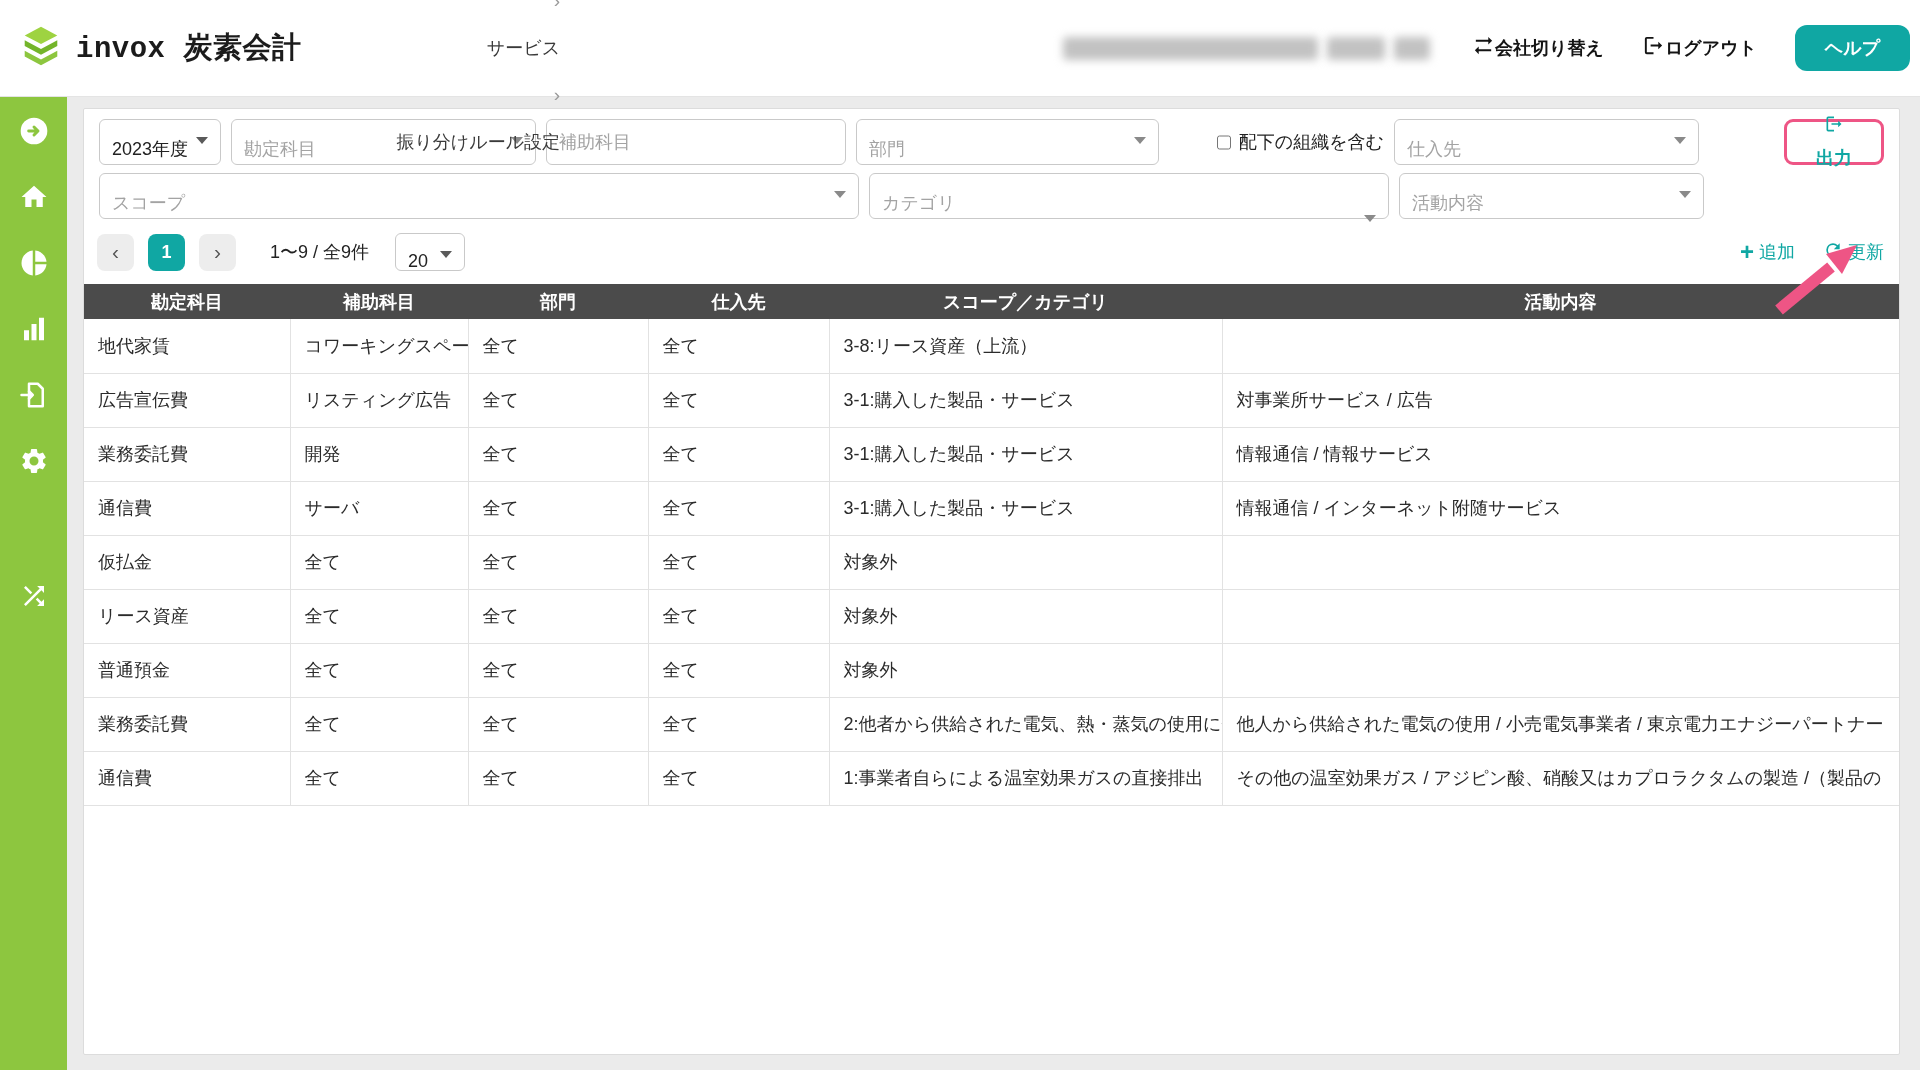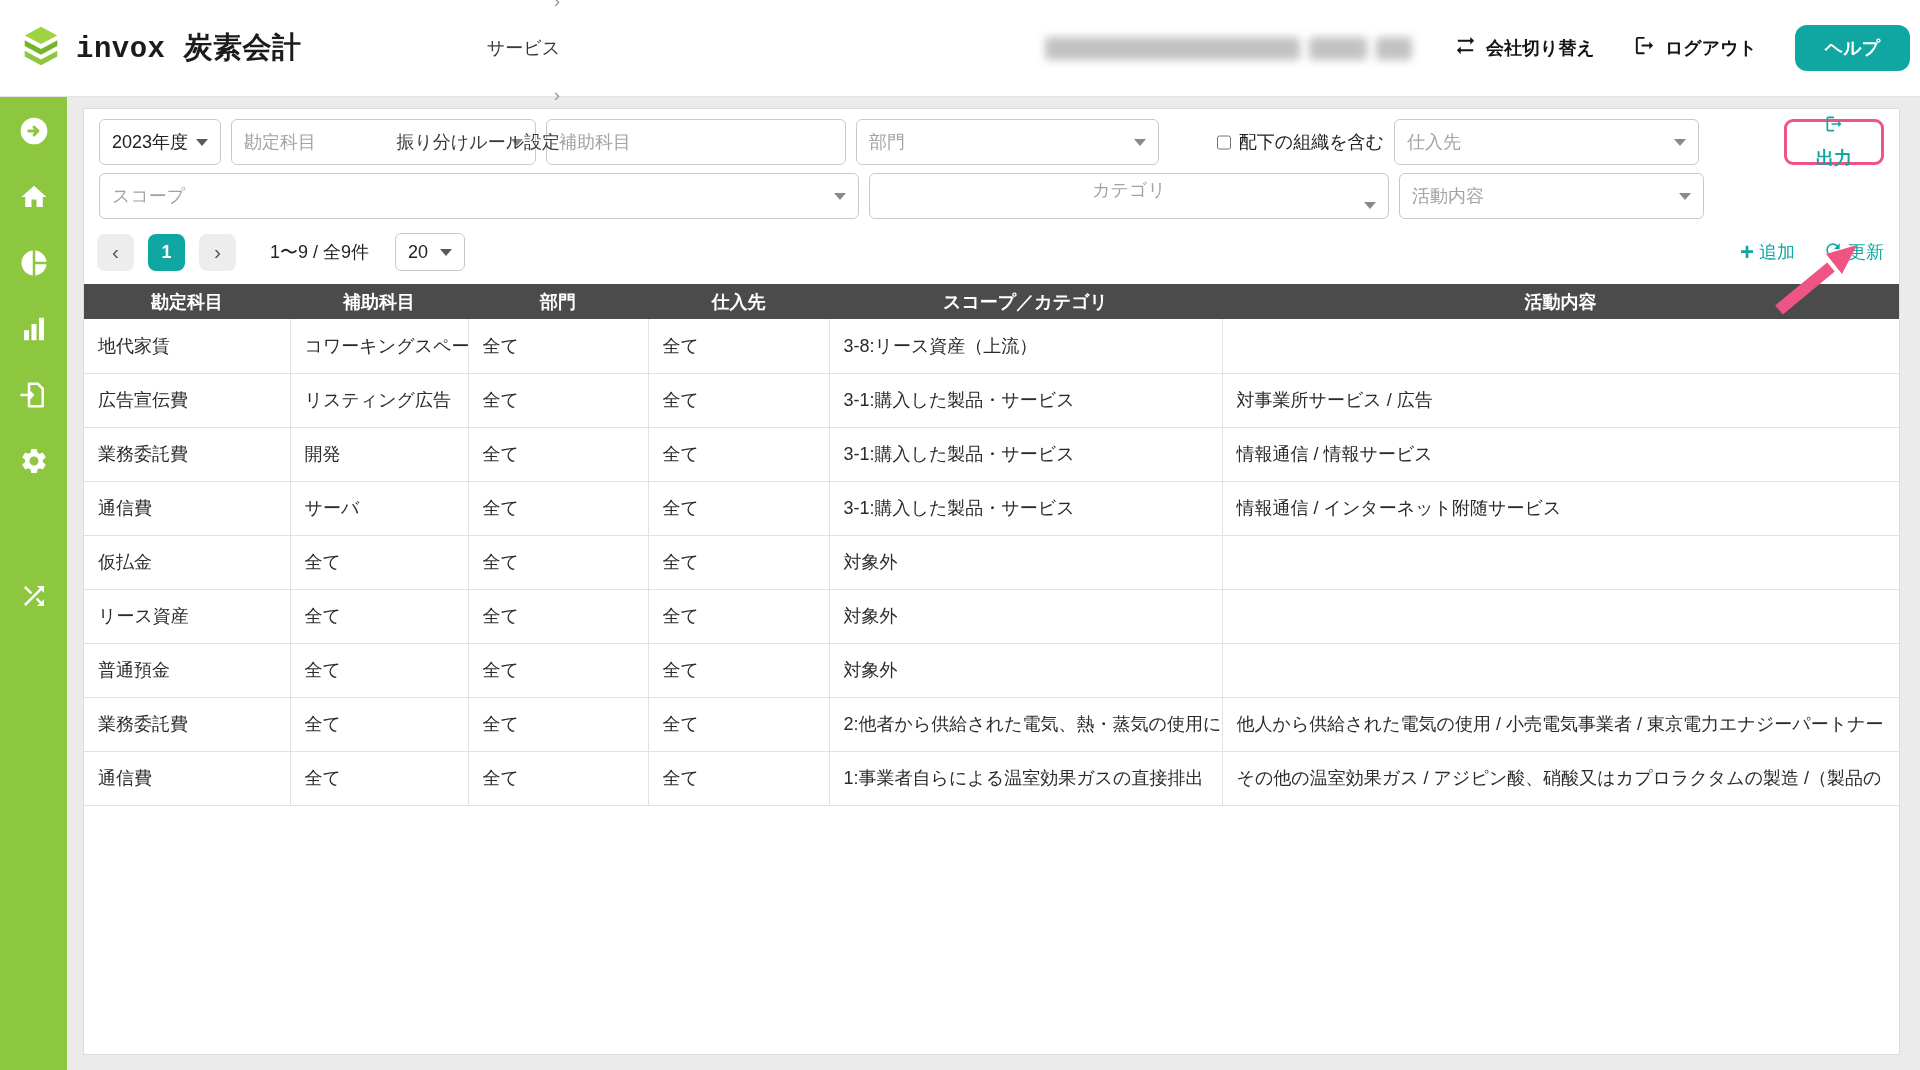--- a/index.html
+++ b/index.html
@@ -12,21 +12,21 @@
             border-bottom:1px solid #e4e4e4; display:flex; align-items:center; z-index:3; }
   .logo { display:flex; align-items:center; gap:12px; margin-left:18px; }
   .logo-text { font-size:29px; font-weight:bold; color:#1b1b1b; letter-spacing:.5px; white-space:nowrap;font-family:Liberation Mono, monospace; }
   .breadcrumb { display:flex; align-items:flex-end; gap:24px; margin-left:95px; font-size:18px; color:#3a3a3a; white-space:nowrap;flex-direction:column; }
   .crumb-sep { color:#9a9a9a; font-size:19px; }
   .crumb { cursor:pointer; }
   .topbar-right { margin-left:auto; display:flex; align-items:center; }
   .redacted { display:flex; align-items:center; gap:9px; margin-right:42px; }
   .blur-chip { background:#c2c2c2; border-radius:4px; filter:blur(4px); height:23px; }
   .blur-1 { width:255px; } .blur-2 { width:58px; } .blur-3 { width:36px; }
-  .top-action { display:flex; align-items:center; gap:9px; font-size:18px; font-weight:bold; color:#141414;
+  .top-action { display:flex; align-items:center; font-size:18px; font-weight:bold; color:#141414;
                 cursor:pointer; margin-right:38px; white-space:nowrap; }
   .help-btn { width:115px; height:46px; border-radius:12px; background:#10a7a3; color:#fff; border:none;
               font-size:18px; font-weight:bold; margin-right:10px; cursor:pointer;
               font-family:inherit; display:flex; align-items:center; justify-content:center; }
 
   
   .sidebar { position:absolute; top:97px; left:0; bottom:0; width:67px; background:#8dc63f;
              display:flex; flex-direction:column; align-items:center; padding-top:16px; z-index:2; }
   .side-btn { width:38px; height:36px; margin-bottom:30px; background:none; border:none; cursor:pointer;
               display:flex; align-items:center; justify-content:center; }
@@ -34,21 +34,21 @@
   .side-btn svg { display:block; }
 
   
   .main { position:absolute; left:67px; top:97px; right:0; bottom:0; background:#ebebeb; }
   .card { position:absolute; left:16px; top:11px; right:20px; bottom:15px; background:#fff;
           border:1px solid #dcdcdc; border-radius:2px; overflow:hidden; }
   .filters { padding:10px 15px 0 15px; }
   .filter-row { display:flex; align-items:center; gap:10px; margin-bottom:8px; height:46px; }
 
   .field { height:46px; background:#fff; border:1px solid #c9c9c9; border-radius:6px;
-           display:flex; align-items:center; padding:4px 12px; font-size:18px; color:#222; cursor:pointer; }
+           display:flex; align-items:flex-start; padding:17px 12px; font-size:18px; color:#222; cursor:pointer; }
   .field.placeholder { color:#a3a3a3; }
   .field .caret { margin-left:auto; width:0; height:0; border-left:6px solid transparent;
                   border-right:6px solid transparent; border-top:7px solid #5a5a5a; }
   .field.placeholder .caret { border-top-color:#8a8a8a; }
   input.field-input { height:46px; border:1px solid #c9c9c9; border-radius:6px; padding:0 12px;
                       font-size:18px; font-family:inherit; color:#222; outline:none; }
   input.field-input::placeholder { color:#a3a3a3; }
 
   .w-year{width:122px;} .w-account{width:305px;} .w-sub{width:300px;} .w-dept{width:303px;}
   .w-supplier{width:305px;} .w-scope{width:760px;} .w-cat{width:520px;flex-direction:column;} .w-act{width:305px;}

